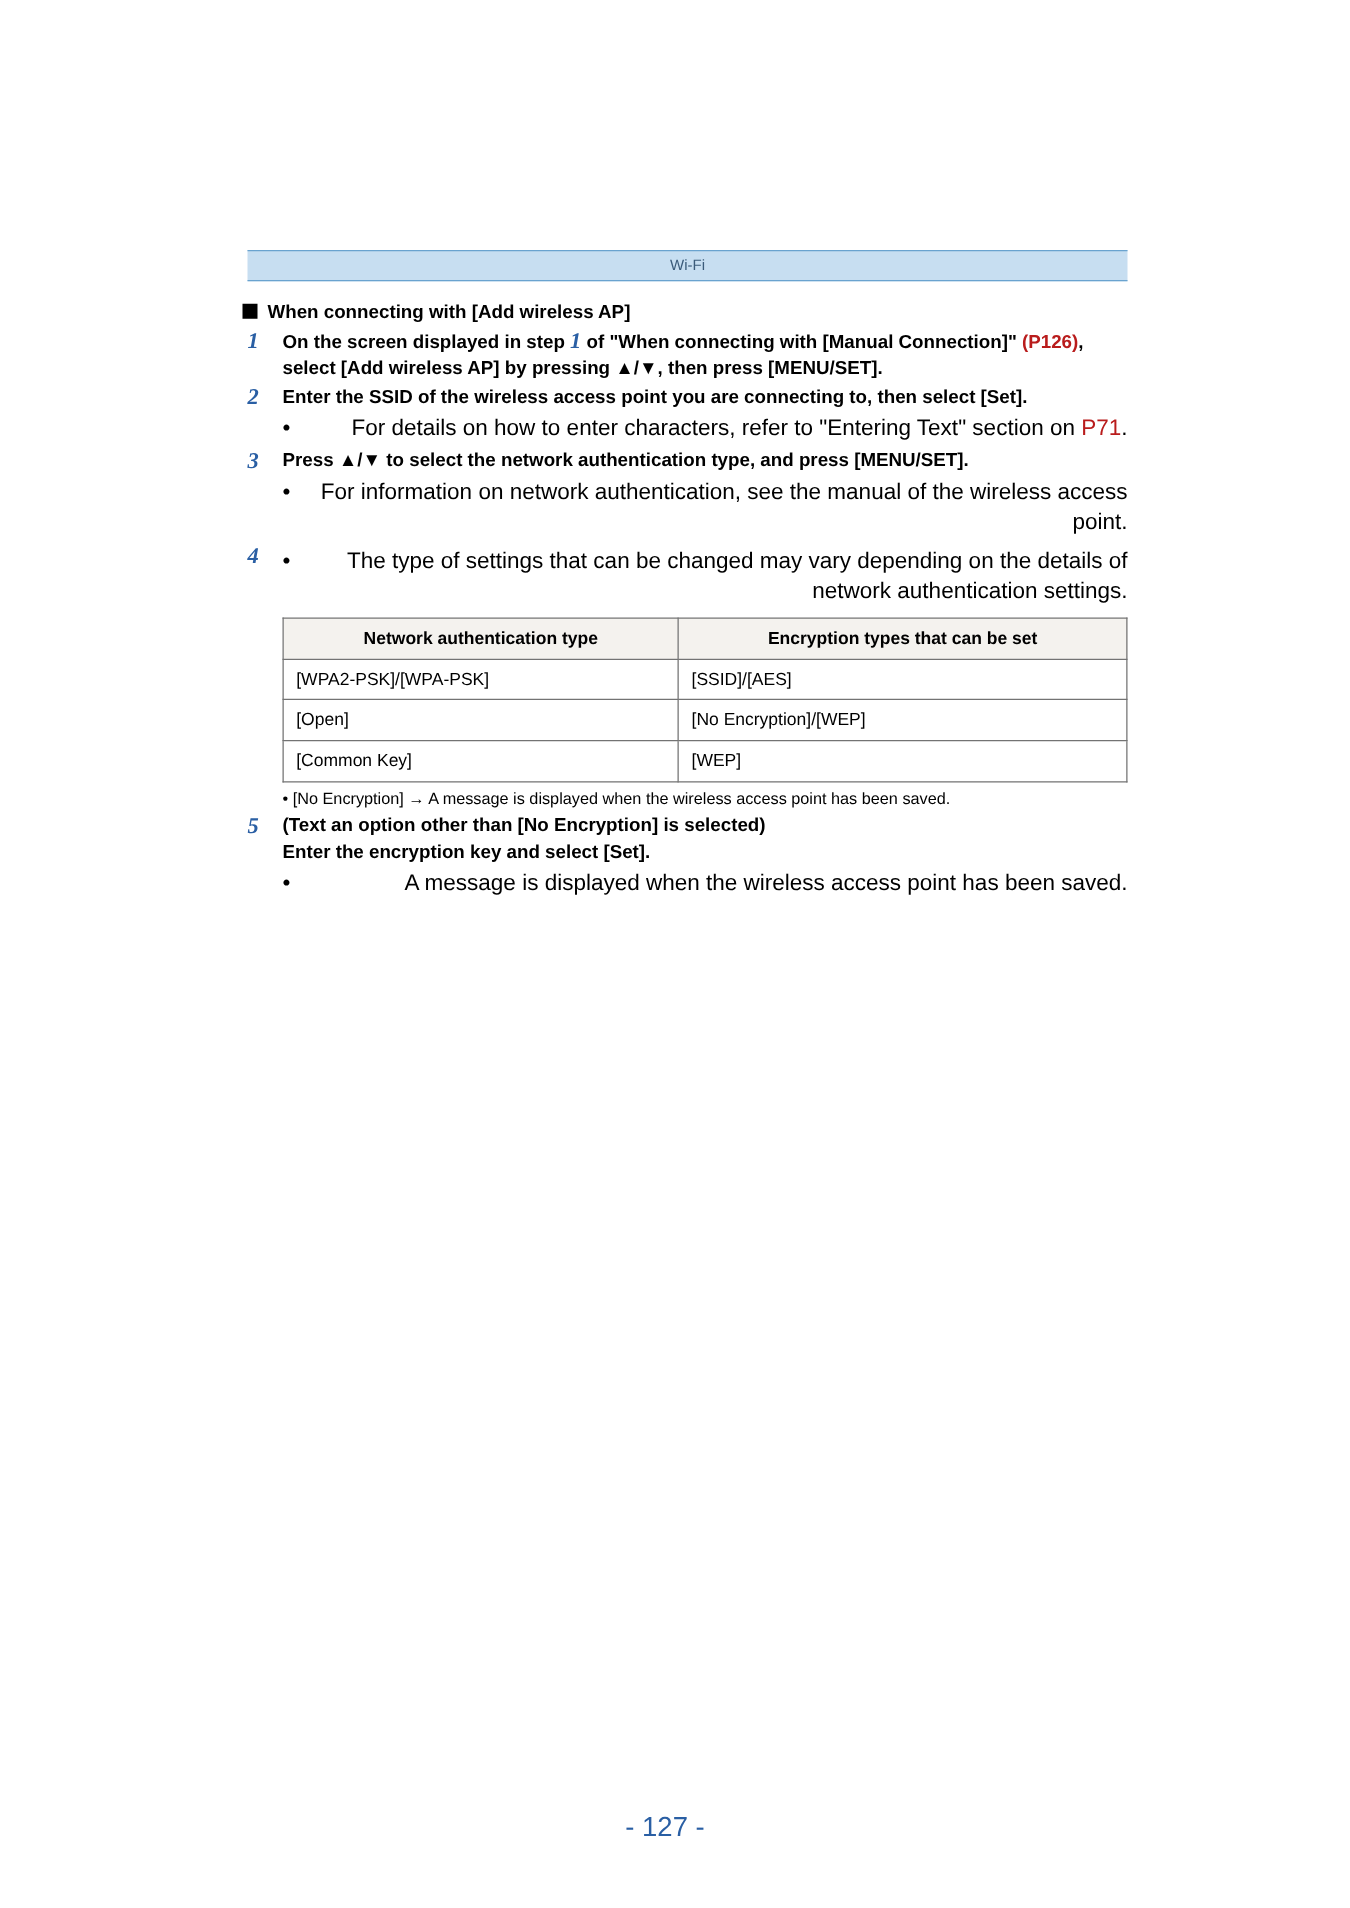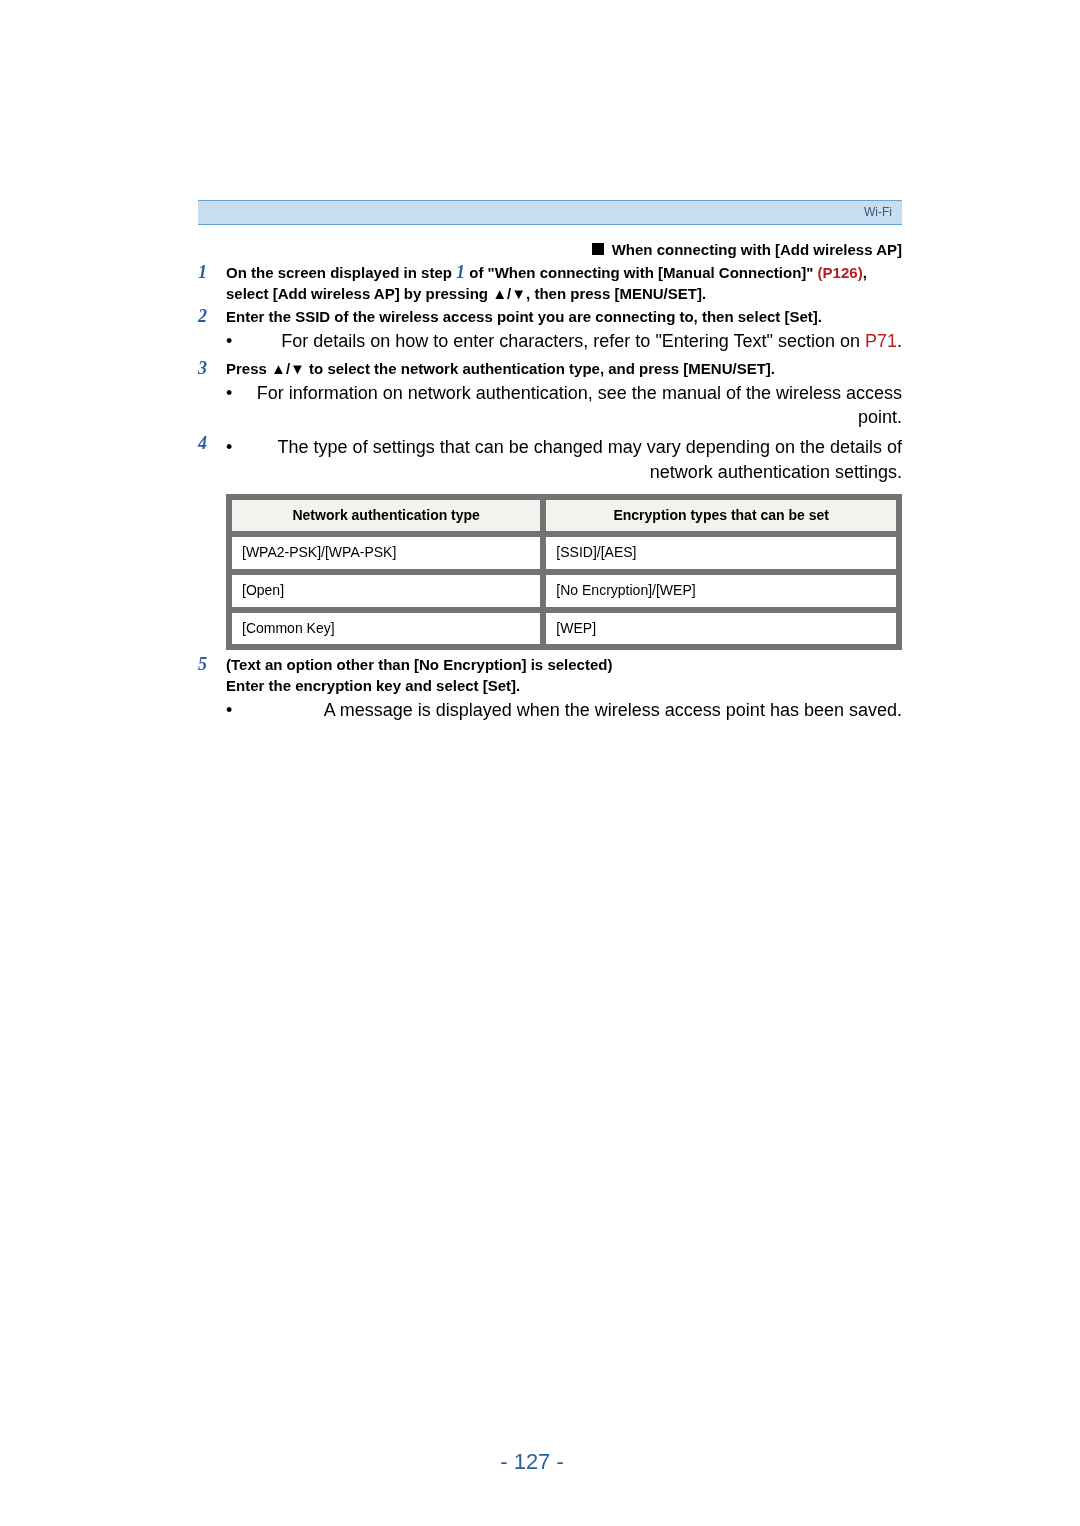--- a/index.html
+++ b/index.html
@@ -17,41 +17,40 @@
     box-sizing: border-box;
     padding: 200px 178px 40px 198px;
     font-size: 15px;
     line-height: 1.4;
   }
   .banner {
     background: #c7def1;
     border-top: 1px solid #6aa3cf;
     border-bottom: 1px solid #6aa3cf;
     padding: 3px 10px;
-    text-align: right;
+    text-align: center;
     font-size: 12px;
     margin-bottom: 14px;
   }
   .banner-inner {
     display: inline-flex;
     align-items: center;
     gap: 6px;
     color: #3b5b7a;
   }
   .banner-inner .page-title-text {
     color: #3b5b7a;
   }
   .section-heading {
     display: flex;
     align-items: center;
     gap: 8px;
     font-weight: bold;
     font-size: 15px;
     margin: 2px 0 2px -4px;
-    justify-content: flex-end;
   }
   .sq-marker {
     display: inline-block;
     width: 12px;
     height: 12px;
     background: #000;
   }
   .step {
     display: flex;
     align-items: flex-start;
@@ -96,21 +95,21 @@
     top: 0;
   }
   table.auth-table {
     border-collapse: collapse;
     width: 100%;
     margin: 8px 0 4px 28px;
     width: calc(100% - 28px);
     font-size: 14px;
   }
   table.auth-table th, table.auth-table td {
-    border: 6px solid #737373;
+    border: 1px solid #737373;
     padding: 6px 10px;
     text-align: left;
     vertical-align: middle;
   }
   table.auth-table th {
     background: #f4f2ee;
     text-align: center;
     font-weight: bold;
   }
   .note-line {
@@ -201,20 +200,21 @@
         <td>[Open]</td>
         <td>[No Encryption]/[WEP]</td>
       </tr>
       <tr>
         <td>[Common Key]</td>
         <td>[WEP]</td>
       </tr>
     </tbody>
   </table>
 
+  <div class="note-line">[No Encryption] → A message is displayed when the wireless access point has been saved.</div>
 
   <div class="step">
     <div class="step-num">5</div>
     <div class="step-body">
       <div class="main-line">(Text an option other than [No Encryption] is selected)</div>
       <div class="main-line">Enter the encryption key and select [Set].</div>
       <ul class="sub-bullets">
         <li>A message is displayed when the wireless access point has been saved.</li>
       </ul>
     </div>

